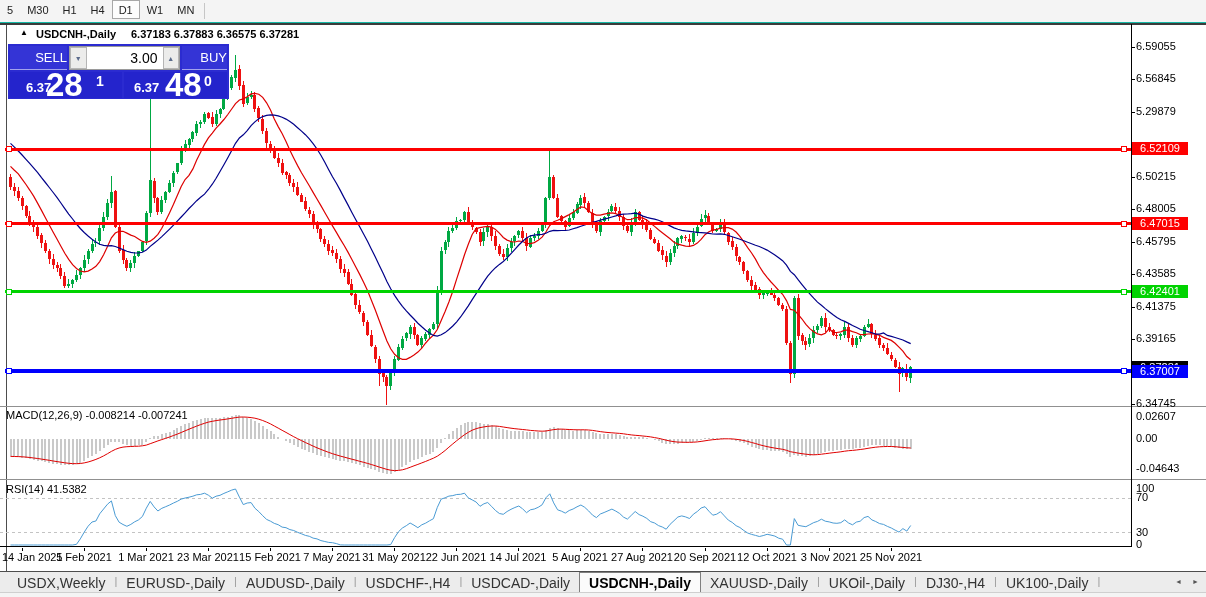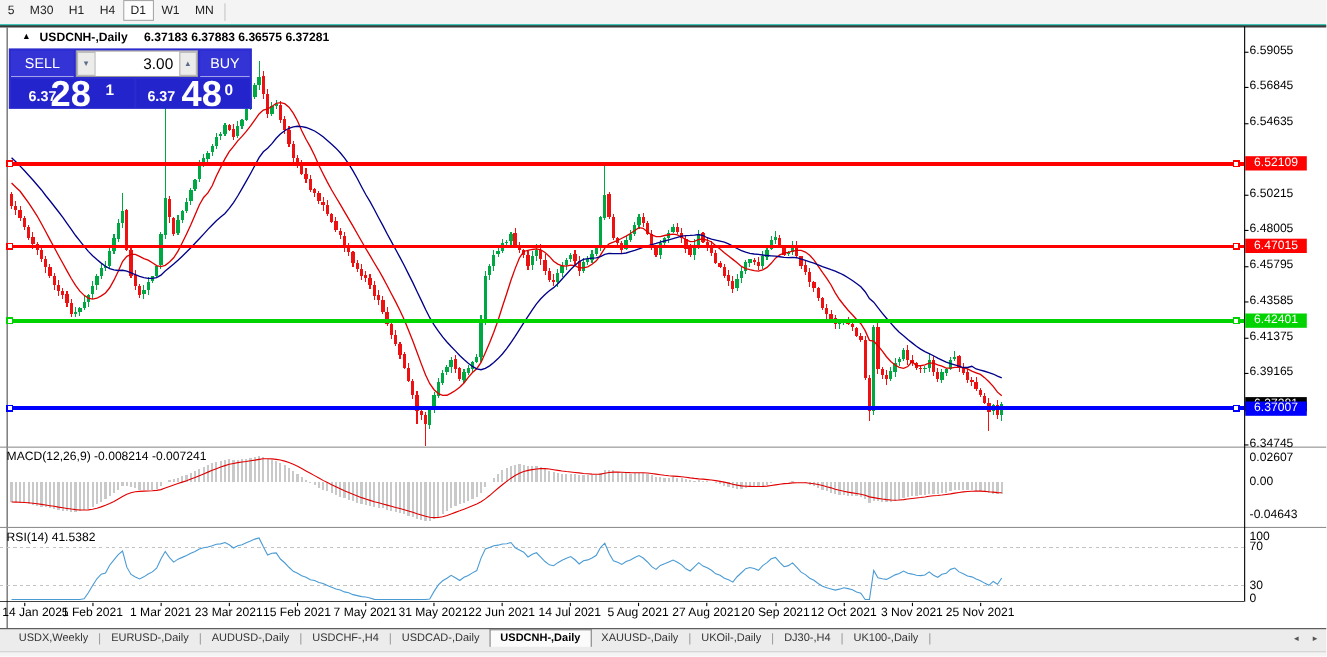--- a/index.html
+++ b/index.html
@@ -14,21 +14,21 @@
   #win-topline{position:absolute;left:0;top:23px;width:1206px;height:2px;background:#3b3b3b;}
   #win-leftline{position:absolute;left:6px;top:25px;width:1px;height:546px;background:#4d4d4d;}
   
   #titlerow{position:absolute;left:0;top:28px;width:1120px;height:14px;font-size:11px;color:#000;}
   #collapse{position:absolute;left:20px;top:0px;font-size:8px;color:#000;}
   #symtitle{position:absolute;left:36px;top:0px;font-weight:bold;}
   #ohlctitle{position:absolute;left:131px;top:0px;font-weight:bold;}
   
   #tradepanel{position:absolute;left:8px;top:44px;width:221px;height:55px;background:#2b2bd0;z-index:30;}
   .tpbtn{position:absolute;top:2px;height:23px;background:#3434d6;color:#fff;font-size:13px;
-         text-align:center;line-height:23px;border-bottom:1px solid rgba(255,255,255,.55);}
+         text-align:right;line-height:23px;border-bottom:1px solid rgba(255,255,255,.55);}
   #sellbtn{left:2px;width:57px;}
   #buybtn{left:174px;width:45px;}
   #stepper{position:absolute;left:61px;top:2px;width:111px;height:24px;background:#e3e1dc;
            border:1px solid #9a9a9a;box-sizing:border-box;display:flex;}
   .spin{width:19px;height:22px;background:#ececeb;border:1px solid #b5b5b5;box-sizing:border-box;
         font-size:7px;color:#5b6b8c;text-align:center;line-height:21px;}
   #volinput{width:71px;height:22px;border:none;font-family:"Liberation Sans",sans-serif;
             font-size:14px;text-align:right;padding:0 5px 0 0;outline:none;}
   .pricebox{position:absolute;top:28px;height:26px;background:#2424cc;color:#fff;}
   #sellbox{left:2px;width:112px;}
@@ -46,21 +46,21 @@
   .axlab{position:absolute;left:1136px;font-size:11px;color:#000;height:13px;}
   .notch{position:absolute;left:1131px;width:4px;height:1px;background:#000;}
   .plabel{position:absolute;left:1132px;width:56px;height:13px;color:#fff;font-size:11px;
           text-align:center;line-height:13px;z-index:5;}
   .indlabel{position:absolute;left:6px;font-size:11px;color:#000;z-index:2;}
   .datelab{position:absolute;top:551px;font-size:11px;color:#000;white-space:nowrap;}
   .datetick{position:absolute;top:548px;width:1px;height:3px;background:#000;}
   
   #tabbar{position:absolute;left:0;top:571px;width:1206px;height:20px;background:#ececec;
           border-top:1px solid #4d4d4d;white-space:nowrap;box-sizing:content-box;}
-  .tab{display:inline-block;font-size:10px;color:#333;padding:3px 9px 2px 9px;vertical-align:top;}
+  .tab{display:inline-block;font-size:14px;color:#333;padding:3px 9px 2px 9px;vertical-align:top;}
   .tab.active{background:#fbfbfb;border:1px solid #7f7f7f;border-bottom:none;color:#000;
               font-weight:bold;padding:2px 9px 2px 9px;}
   .tabsep{display:inline-block;color:#9a9a9a;font-size:11px;vertical-align:top;padding-top:3px;}
   .tabarrow{position:absolute;top:6px;font-size:7px;color:#555;}
   #bottomstrip{position:absolute;left:0;top:592px;width:1206px;height:5px;background:#f4f4f4;
                border-top:1px solid #cfcfcf;}
 </style>
 </head>
 <body>
 
@@ -830,21 +830,21 @@
       <span class="sup" style="left:80px">0</span>
     </div>
   </div>
 
   <div id="overlay-labels">
       <div class="notch" style="top:47px"></div>
       <div class="axlab" style="top:40px">6.59055</div>
       <div class="notch" style="top:79px"></div>
       <div class="axlab" style="top:72px">6.56845</div>
       <div class="notch" style="top:112px"></div>
-      <div class="axlab" style="top:105px">6.54635</div>
+      <div class="axlab" style="top:105px">5.29879</div>
       <div class="notch" style="top:177px"></div>
       <div class="axlab" style="top:170px">6.50215</div>
       <div class="notch" style="top:209px"></div>
       <div class="axlab" style="top:202px">6.48005</div>
       <div class="notch" style="top:242px"></div>
       <div class="axlab" style="top:235px">6.45795</div>
       <div class="notch" style="top:274px"></div>
       <div class="axlab" style="top:267px">6.43585</div>
       <div class="notch" style="top:307px"></div>
       <div class="axlab" style="top:300px">6.41375</div>

